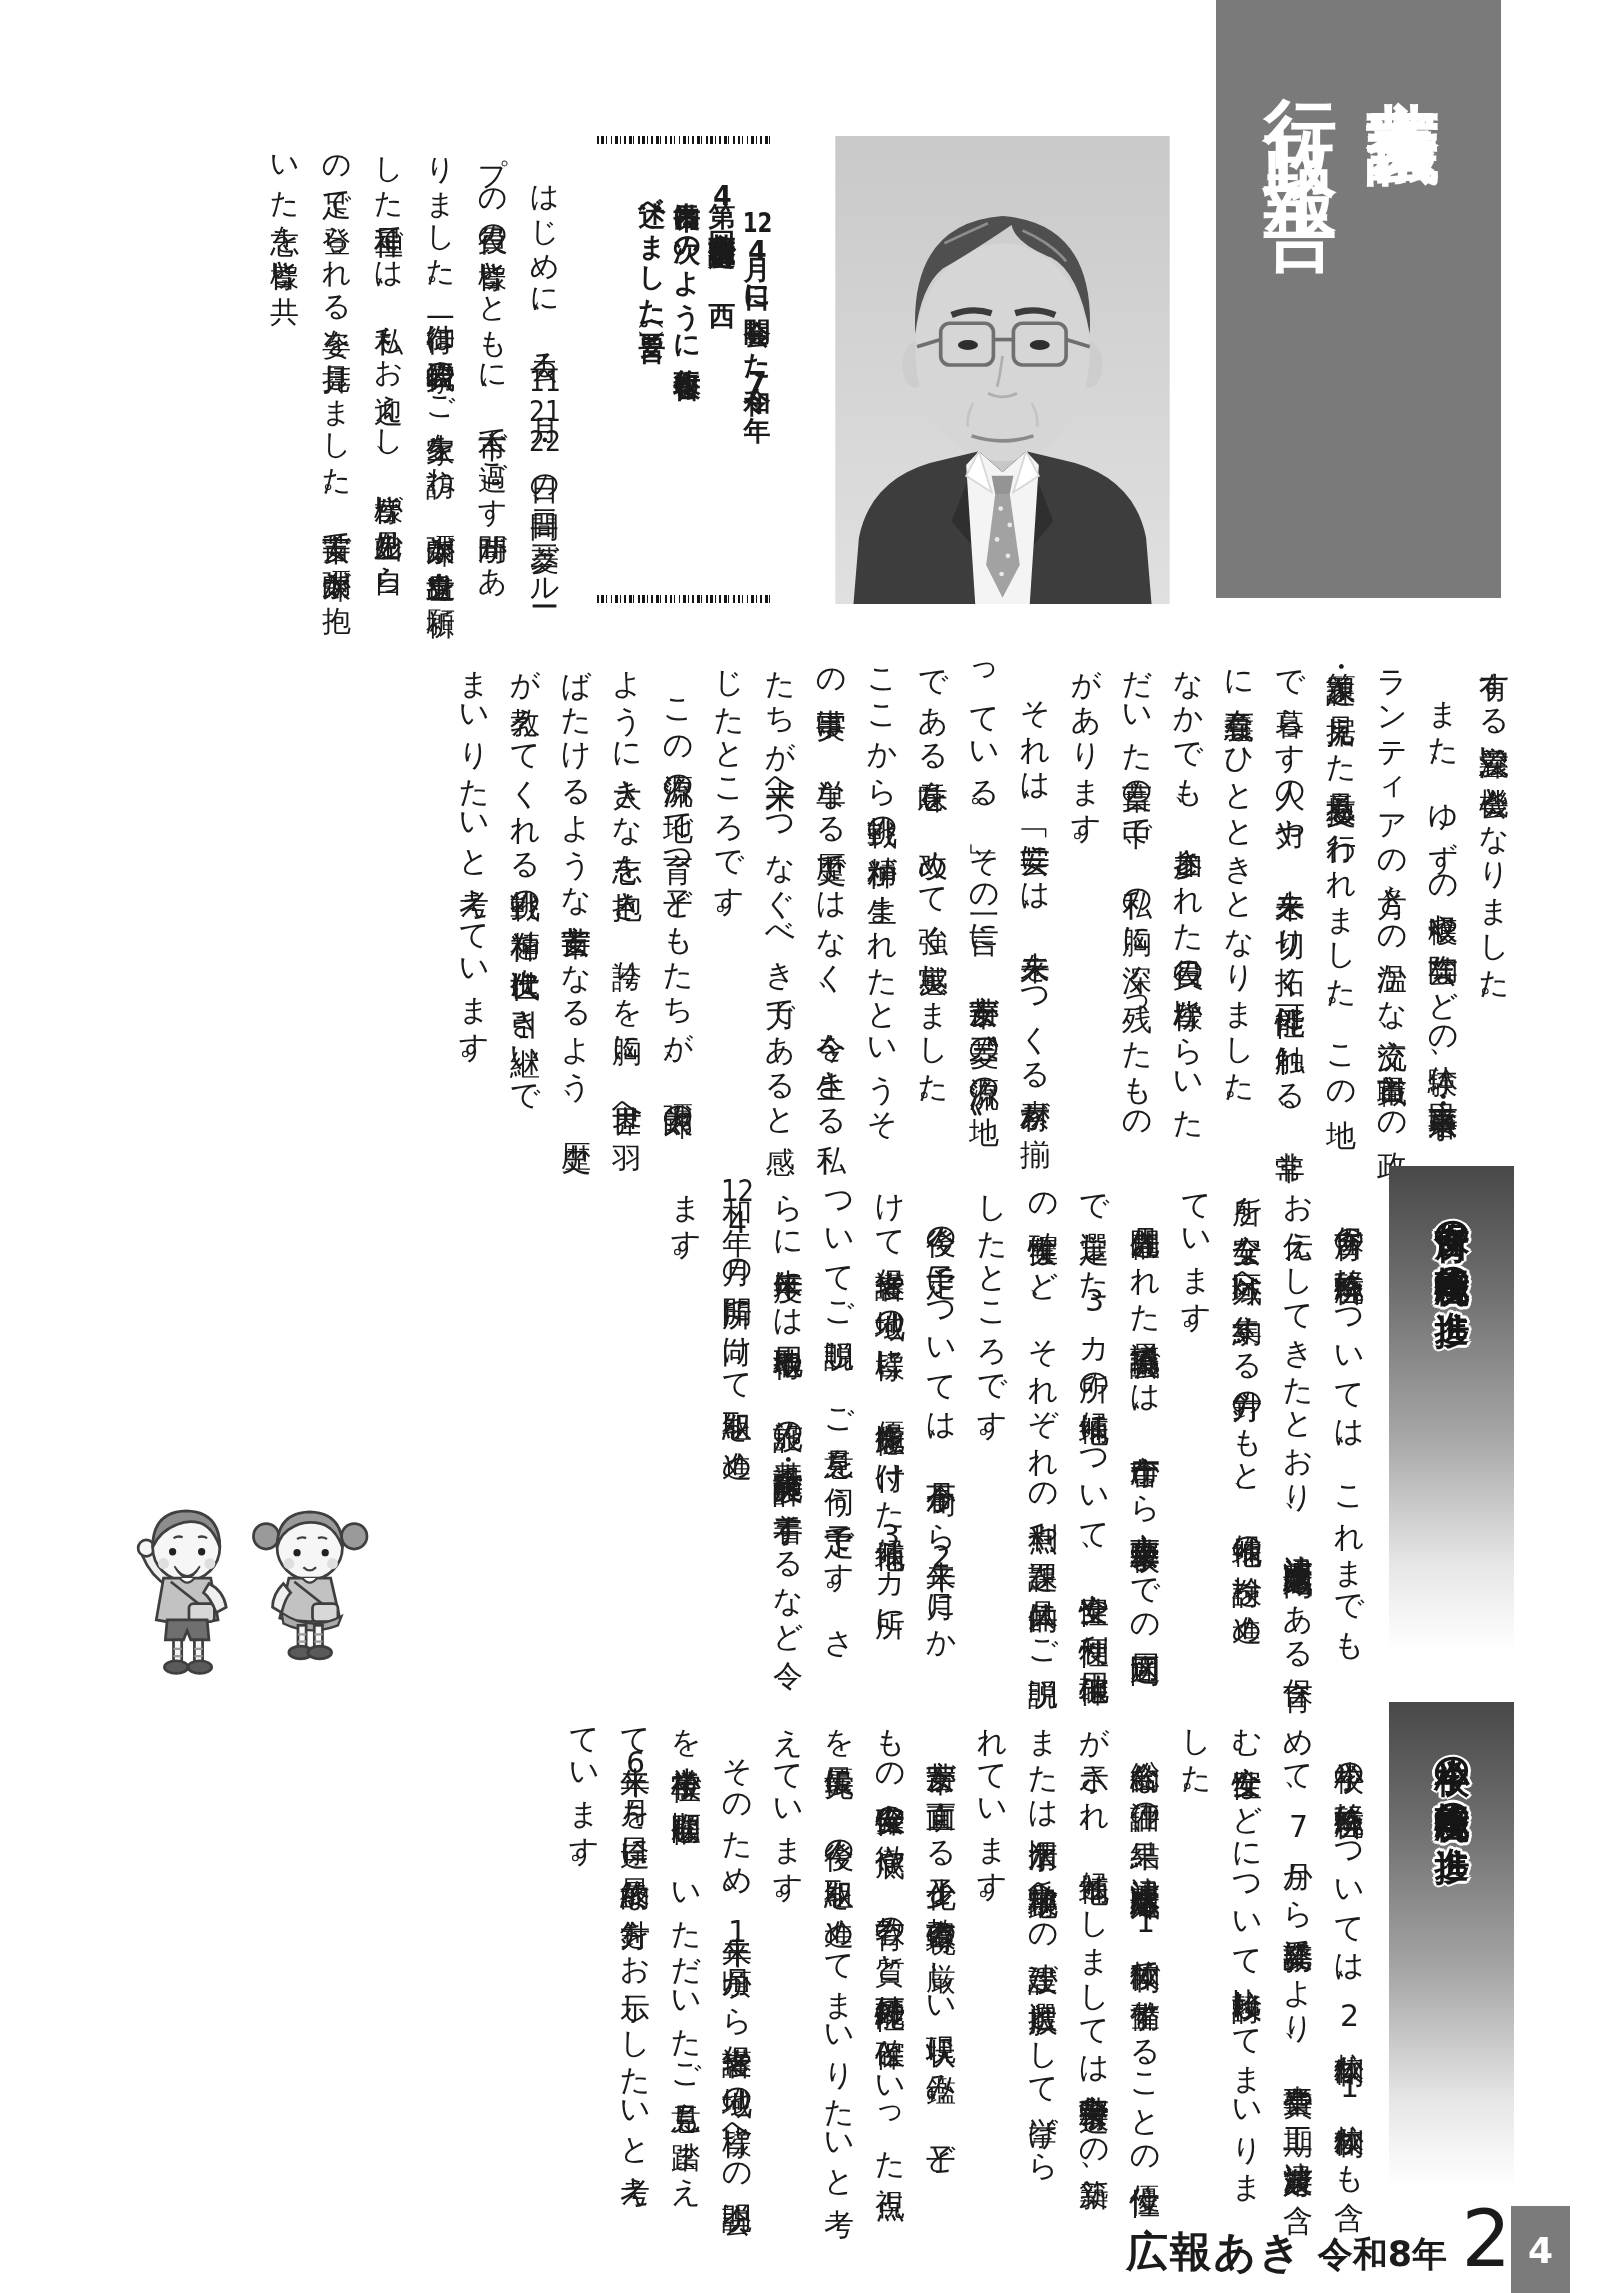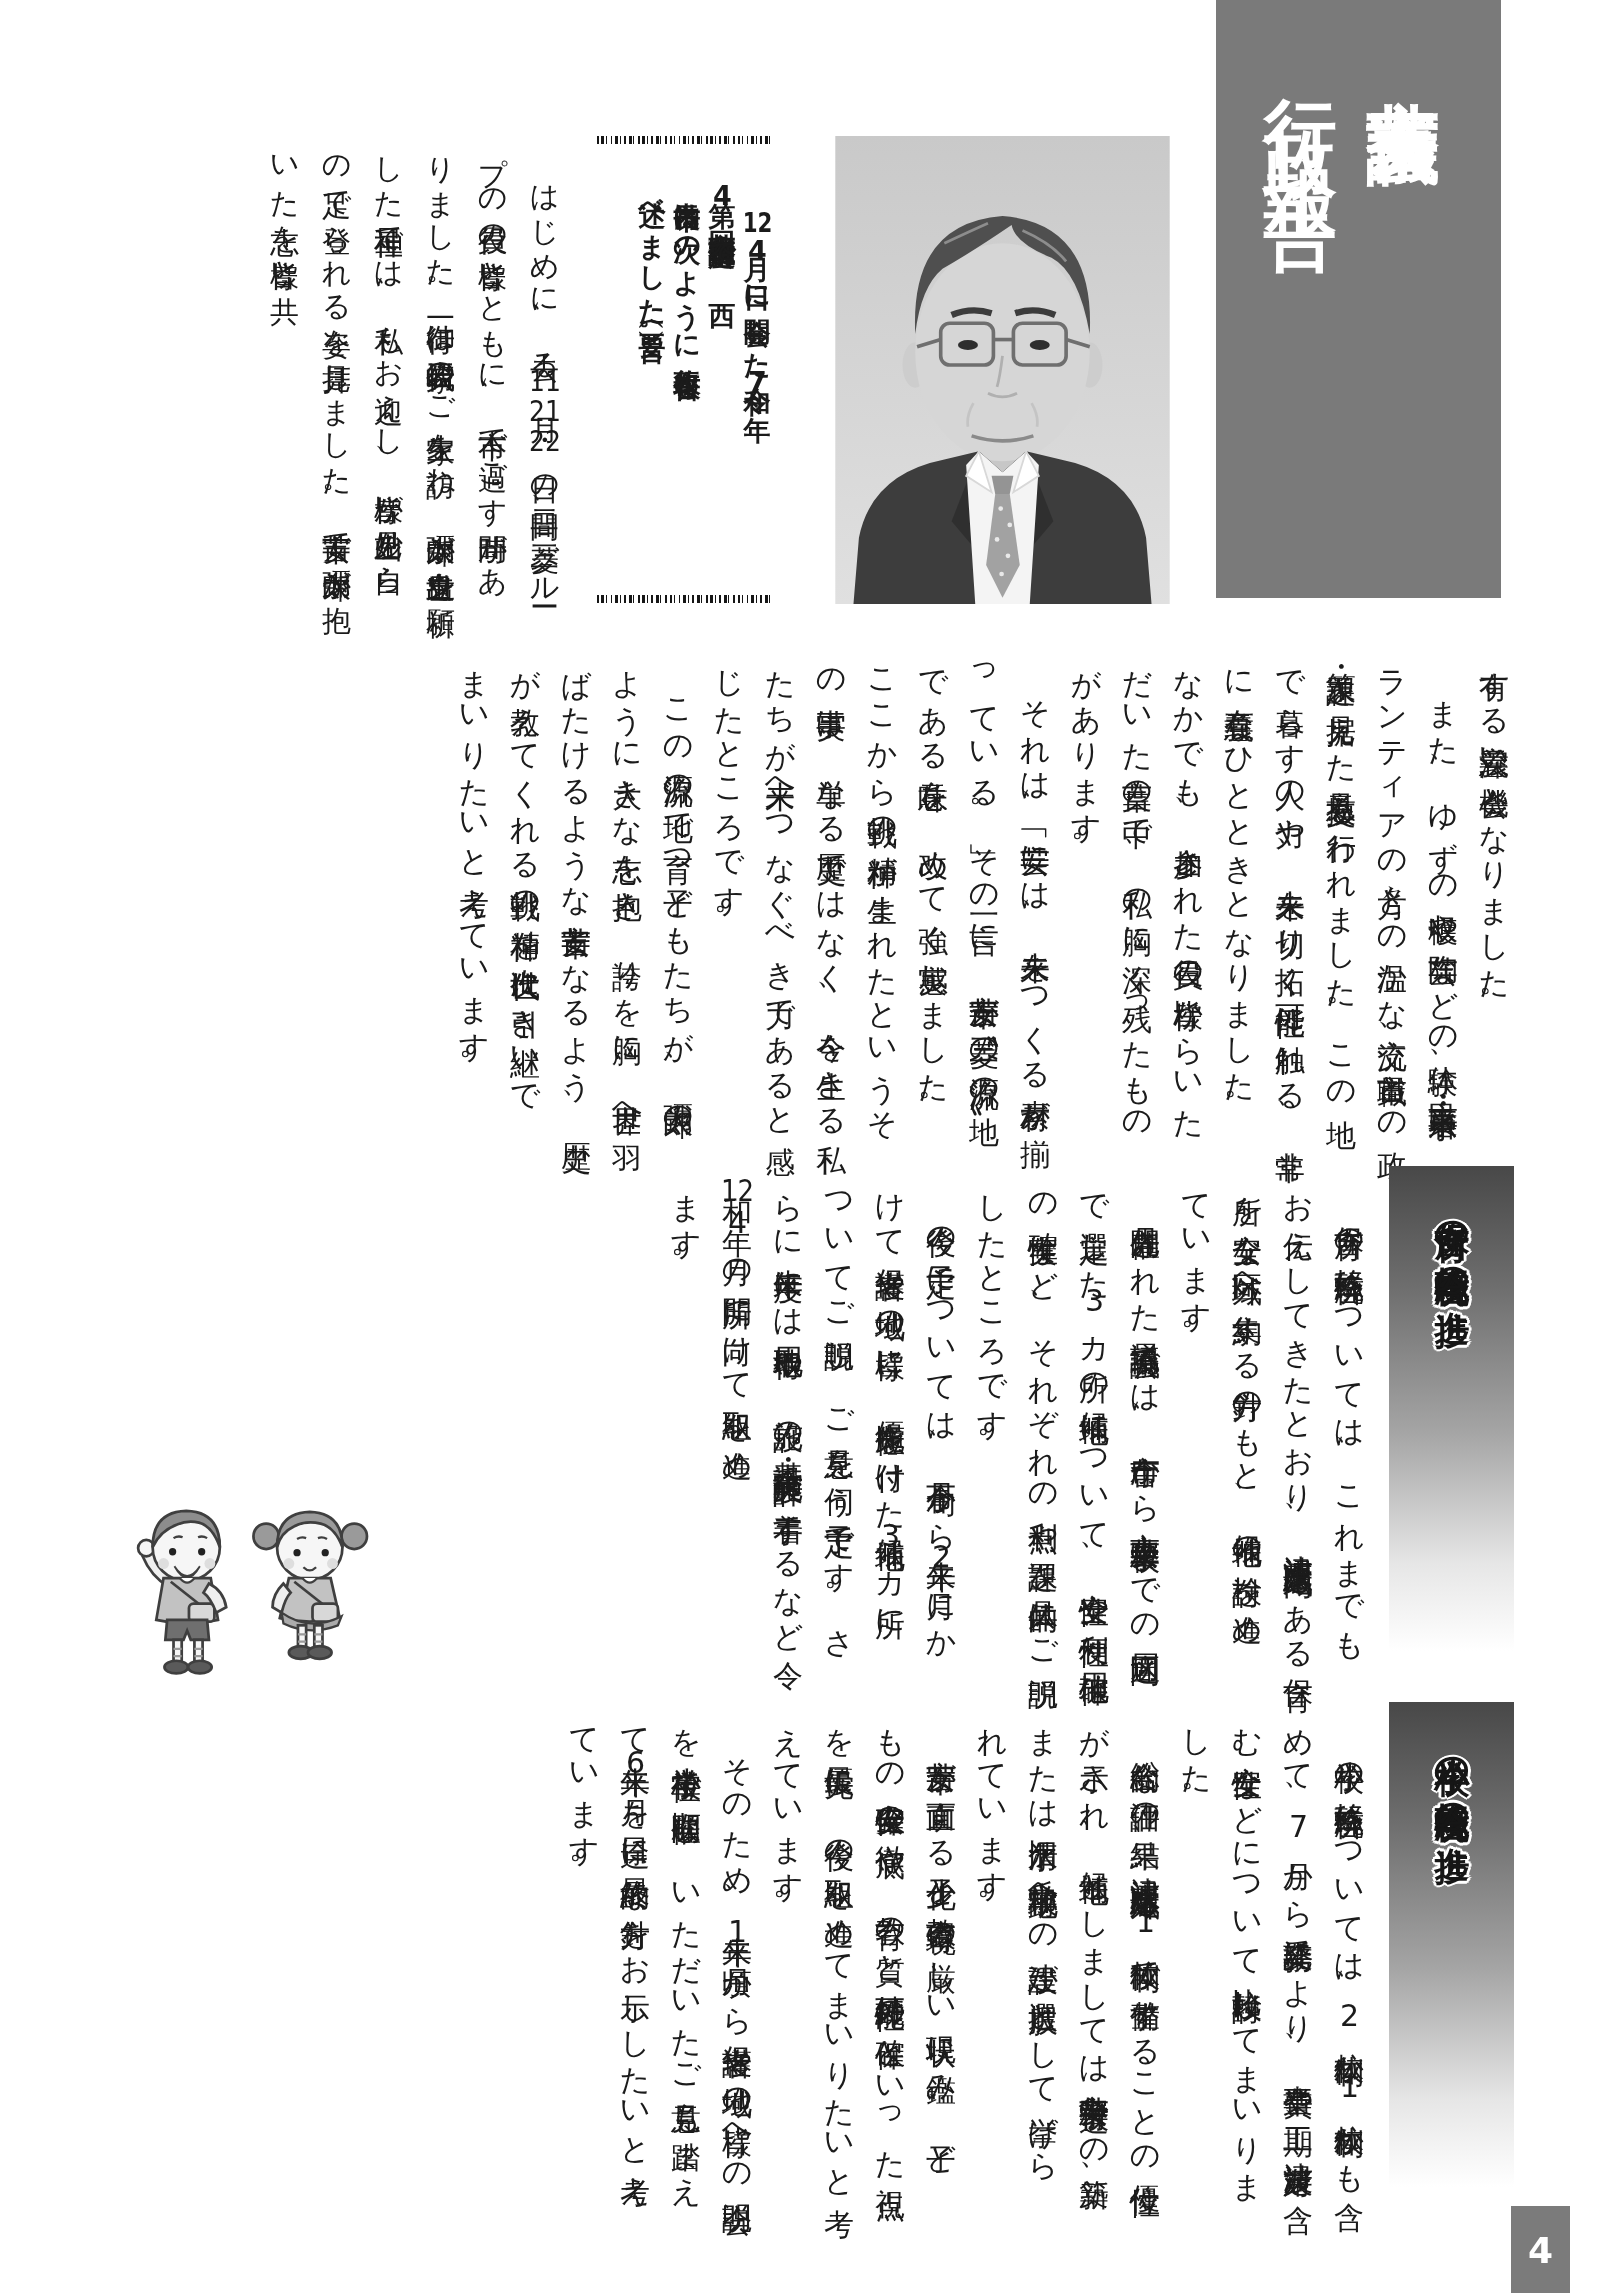--- a/index.html
+++ b/index.html
@@ -220,18 +220,24 @@
   <div class="sec-head elementary">
     <div class="htxt">小学校の移転統廃合の進捗</div>
   </div>
   <div class="sec-body-elementary vtext">
     <p>小学校の移転統廃合については、<span class="tcy">2</span>校体制か<span class="tcy">1</span>校体制かも含めて、<span class="tcy">7</span>月から委託業務により、事業費や工期、津波対策を含む安全性などについて比較検討してまいりました。</p>
     <p>総合的な評価の結果、津波浸水想定区域外に<span class="tcy">1</span>校体制で整備することの優位性が示され、候補地としましては安芸中学校付近への新築、または旧清水ケ丘中学校跡地への建設が選択肢として挙げられています。</p>
     <p>安芸市が直面する少子化と教育環境の厳しい現状に鑑み、子どもの安全確保の徹底や、教育の質と持続可能性の確保といった視点を最優先に、今後の取組を進めてまいりたいと考えています。</p>
     <p>そのため、来年<span class="tcy">1</span>月頃から保護者や地域の皆様への説明会を小学校単位で順次開催し、いただいたご意見も踏まえて来年<span class="tcy">6</span>月を目途に最終的な方針をお示ししたいと考えています。</p>
   </div>
 
+  <div class="footer-line">
+    <span class="pub">広報あき</span>
+    <span class="era">令和8年</span>
+    <span class="big-month">2</span>
+    <span class="unit">月</span>
+  </div>
   <div class="page-tab">
     <span>4</span>
   </div>
 
 </div>
 
 
 </body></html>

